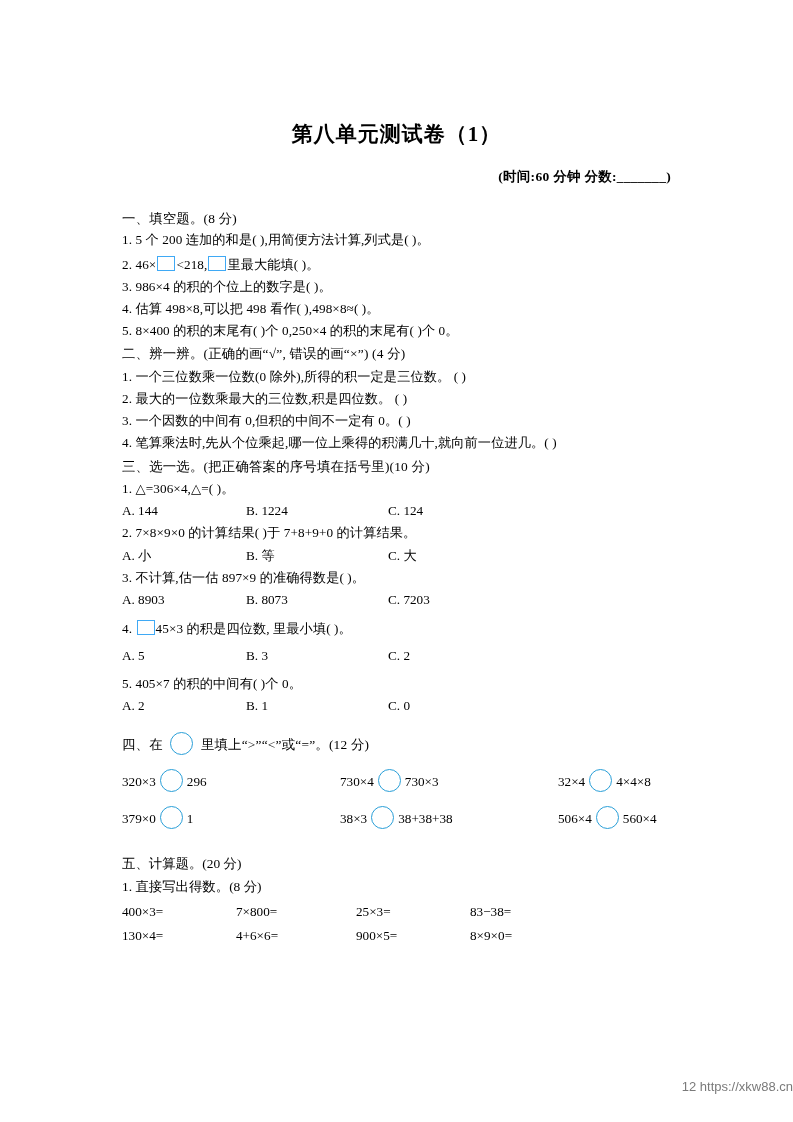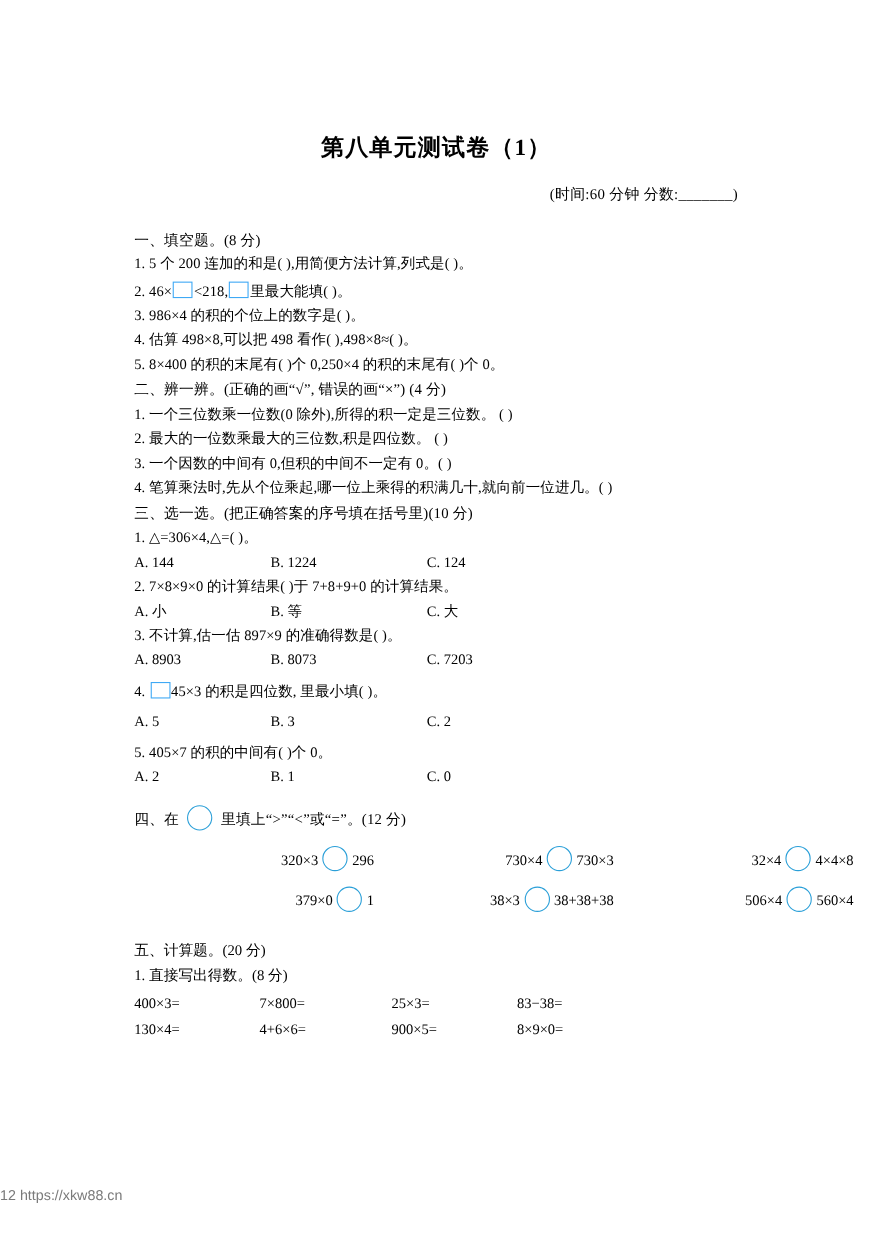--- a/index.html
+++ b/index.html
@@ -29,20 +29,21 @@
     margin: 0;
     padding-top: 120px;
     letter-spacing: 1px;
   }
   .meta-line {
     text-align: right;
     font-size: 13.5px;
     padding-right: 122px;
     padding-top: 20px;
     letter-spacing: 0.3px;
+    font-weight: bold;
   }
   .content {
     padding-left: 122px;
     padding-right: 108px;
     padding-top: 16px;
     font-size: 13.2px;
     line-height: 1.0;
   }
   .sec-head {
     font-size: 13.4px;
@@ -74,21 +75,20 @@
     margin: 0 4px;
   }
   .cmp-row {
     margin-top: 14px;
     display: flex;
     font-size: 13.2px;
   }
   .cmp-cell {
     width: 218px;
     flex: 0 0 218px;
-    text-align: right;
   }
   .cmp-cell.last { flex: 0 0 auto; }
   .calc-head {
     margin-top: 28px;
     font-size: 13.4px;
   }
   .sub-head {
     margin-top: 10px;
     font-size: 13.4px;
   }
@@ -107,21 +107,21 @@
     font-size: 13.2px;
   }
   .ch-a { flex: 0 0 124px; }
   .ch-b { flex: 0 0 142px; }
   .ch-c { flex: 0 0 auto; }
   .footer {
     position: absolute;
     left: 0;
     right: 0;
     bottom: 28px;
-    text-align: left;
+    text-align: right;
     font-size: 13px;
     color: #7a7a7a;
     font-family: "Liberation Sans", sans-serif;
   }
   .nowrap { white-space: nowrap; }
 </style>
 </head>
 <body>
 
 <div class="page">

